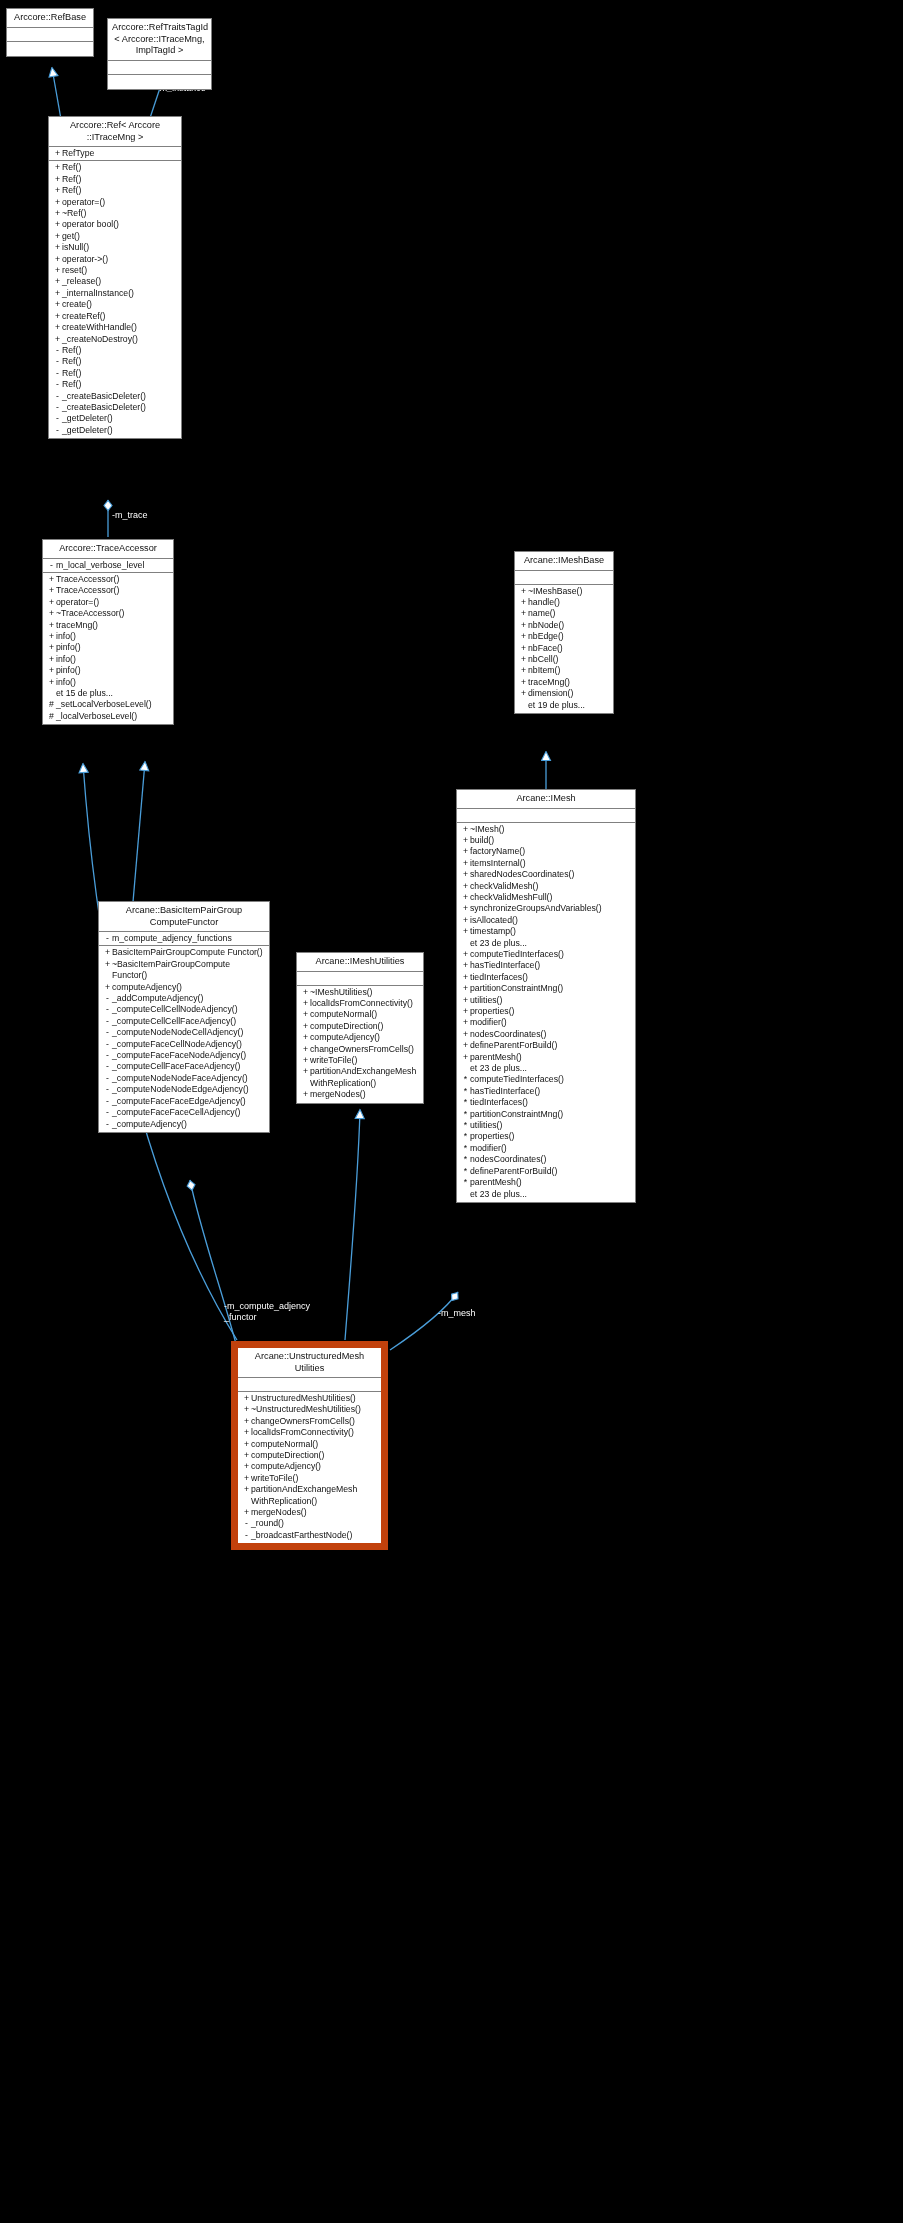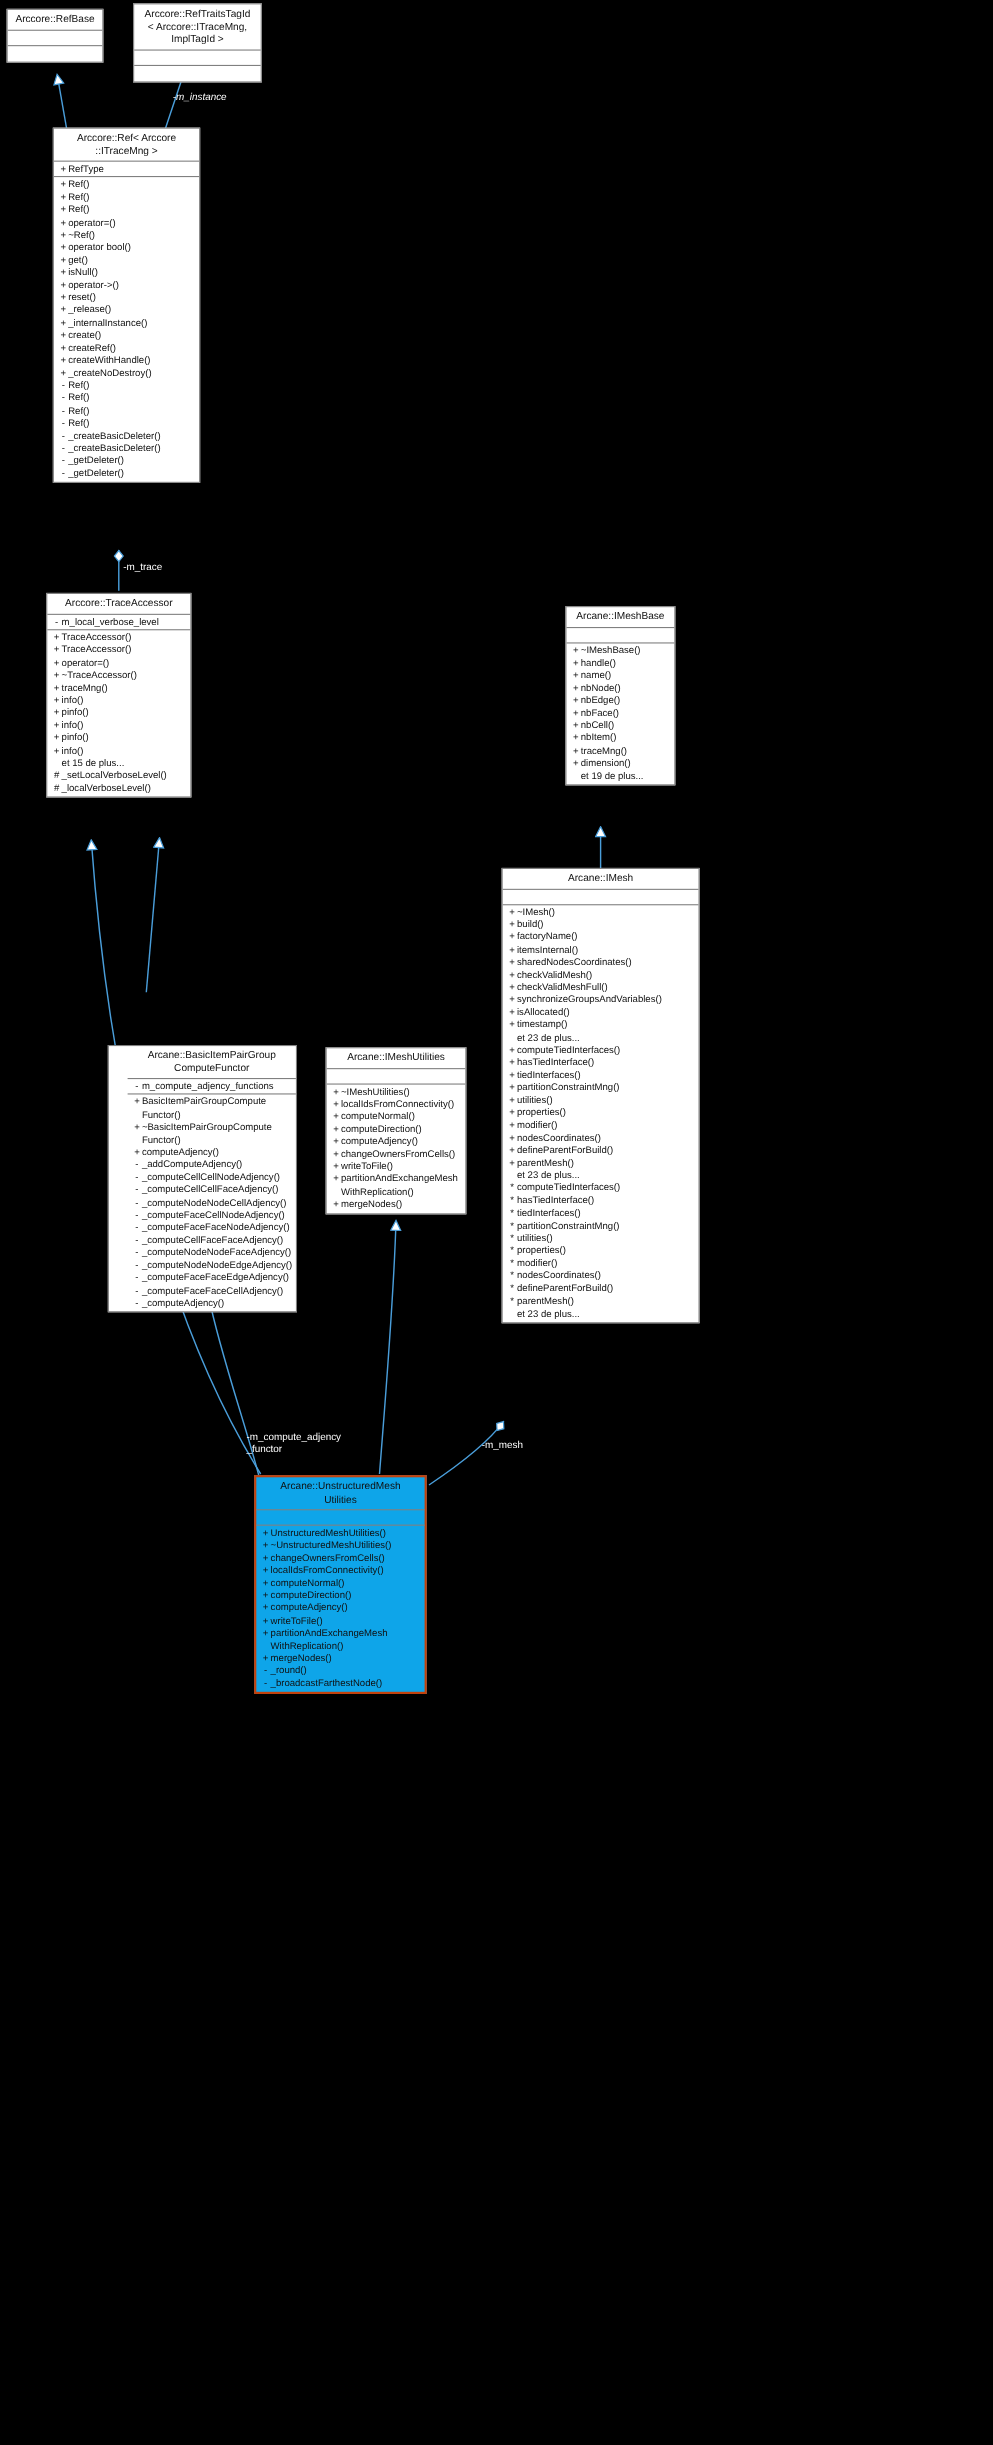--- a/index.html
+++ b/index.html
@@ -17,22 +17,22 @@
   }
   
   .uml-box {
     position: absolute;
     box-sizing: border-box;
     background: #ffffff;
     border: 1px solid #808080;
     color: #101010;
   }
   .uml-box.highlight {
-    background: #0ea5e9;
-    border: 2px solid #c2410c;
+    background: #ffffff;
+    border: 7px solid #c2410c;
   }
   .uml-title {
     text-align: center;
     font-size: 9.2px;
     line-height: 11.5px;
     padding: 3px 4px 3px 4px;
     border-bottom: 1px solid #808080;
     white-space: pre-line;
   }
   .uml-attrs {
@@ -132,21 +132,21 @@
   <div class="edge-label" style="left:224px; top:1301px;">-m_compute_adjency
 _functor</div>
   <div class="edge-label" style="left:438px; top:1308px;">-m_mesh</div>
 
   <div class="uml-box" style="left:6px; top:8px; width:88px;">
     <div class="uml-title">Arccore::RefBase</div>
     <div class="uml-attrs empty-sect"></div>
     <div class="uml-ops empty-sect"></div>
   </div>
 
-  <div class="uml-box" style="left:107px; top:3px; width:117px;margin-left:14px;">
+  <div class="uml-box" style="left:107px; top:18px; width:105px;">
     <div class="uml-title">Arccore::RefTraitsTagId
 &lt; Arccore::ITraceMng,
 ImplTagId &gt;</div>
     <div class="uml-attrs empty-sect"></div>
     <div class="uml-ops empty-sect"></div>
   </div>
 
   <div class="uml-box" style="left:48px; top:116px; width:134px;">
     <div class="uml-title">Arccore::Ref&lt; Arccore
 ::ITraceMng &gt;</div>
@@ -503,21 +503,21 @@
           <span class="vis">*</span>
           <span class="mem">parentMesh()</span>
         </div>
         <div class="uml-row more">
           <span class="vis"></span>
           <span class="mem">et 23 de plus...</span>
         </div>
       </div>
   </div>
 
-  <div class="uml-box" style="left:98px; top:950px; width:172px;padding-left:17px;">
+  <div class="uml-box" style="left:98px; top:901px; width:172px;">
     <div class="uml-title">Arcane::BasicItemPairGroup
 ComputeFunctor</div>
     <div class="uml-attrs">
         <div class="uml-row">
           <span class="vis">-</span>
           <span class="mem">m_compute_adjency_functions</span>
         </div>
       </div>
     <div class="uml-ops">
         <div class="uml-row wrap">

